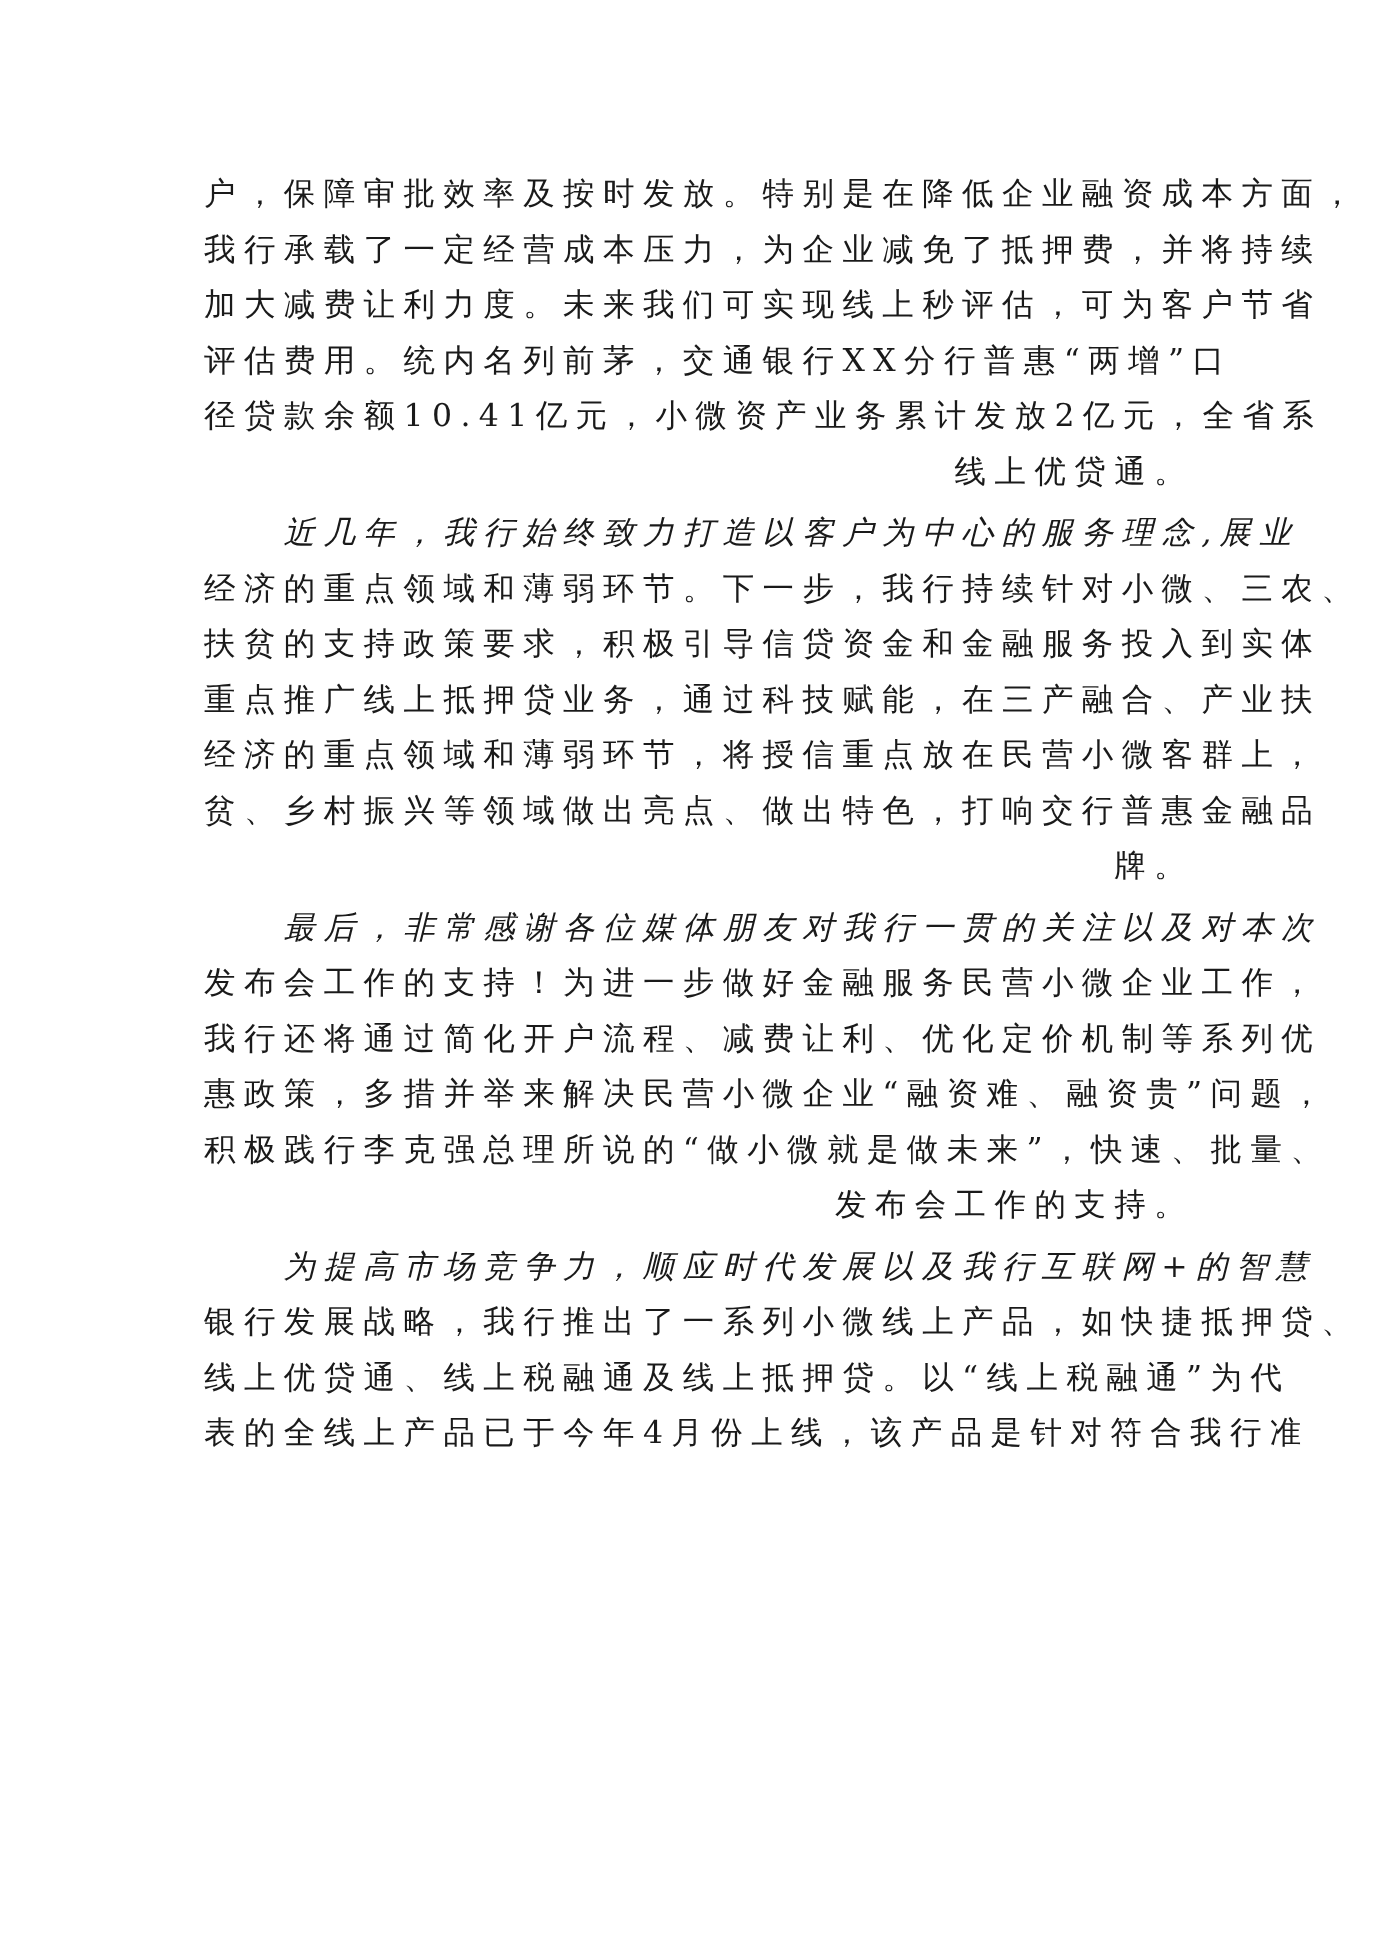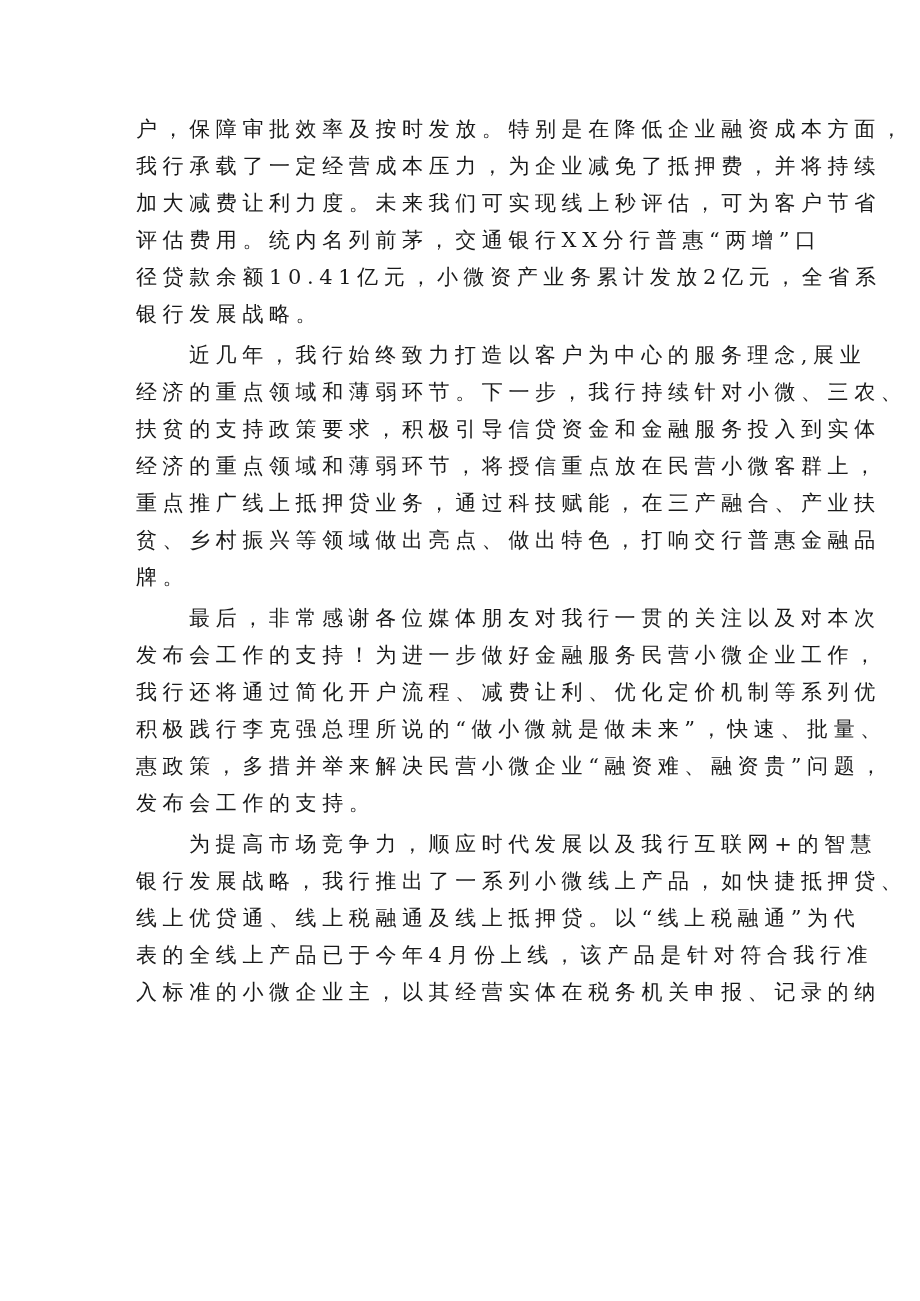--- a/index.html
+++ b/index.html
@@ -1,57 +1,56 @@
 <!DOCTYPE html>
 <html><head>
 <meta charset="utf-8">
 <style>
   html, body { margin: 0; padding: 0; background: #ffffff; }
   body { width: 920px; height: 1301px; position: relative; overflow: hidden; }
   .page {
     position: absolute; left: 136px; top: 114px; width: 660px;
     font-family: "DejaVu Serif", "Liberation Serif", serif;
-    font-size: 21px; color: #1a1a1a; letter-spacing: 5.6px;
+    font-size: 21px; color: #1a1a1a; letter-spacing: 5.6px; text-align: right;
   }
   .line { height: 37px; line-height: 30px; white-space: nowrap; }
-  .indent { padding-left: 53px; }
+  .indent { padding-left: 53px; font-style: italic; }
   .para-gap { height: 4px; }
 </style>
 </head>
 <body>
 
 <div class="page">
   <div>
     <div class="line">户，保障审批效率及按时发放。特别是在降低企业融资成本方面，</div>
     <div class="line">我行承载了一定经营成本压力，为企业减免了抵押费，并将持续</div>
     <div class="line">加大减费让利力度。未来我们可实现线上秒评估，可为客户节省</div>
     <div class="line">评估费用。统内名列前茅，交通银行XX分行普惠“两增”口</div>
     <div class="line">径贷款余额10.41亿元，小微资产业务累计发放2亿元，全省系</div>
-    <div class="line">银行发展战略。</div>
+    <div class="line">线上优贷通。</div>
   </div>
   <div class="para-gap"></div>
   <div>
     <div class="line indent">近几年，我行始终致力打造以客户为中心的服务理念,展业</div>
     <div class="line">经济的重点领域和薄弱环节。下一步，我行持续针对小微、三农、</div>
     <div class="line">扶贫的支持政策要求，积极引导信贷资金和金融服务投入到实体</div>
+    <div class="line">重点推广线上抵押贷业务，通过科技赋能，在三产融合、产业扶</div>
     <div class="line">经济的重点领域和薄弱环节，将授信重点放在民营小微客群上，</div>
-    <div class="line">重点推广线上抵押贷业务，通过科技赋能，在三产融合、产业扶</div>
     <div class="line">贫、乡村振兴等领域做出亮点、做出特色，打响交行普惠金融品</div>
     <div class="line">牌。</div>
   </div>
   <div class="para-gap"></div>
   <div>
     <div class="line indent">最后，非常感谢各位媒体朋友对我行一贯的关注以及对本次</div>
     <div class="line">发布会工作的支持！为进一步做好金融服务民营小微企业工作，</div>
     <div class="line">我行还将通过简化开户流程、减费让利、优化定价机制等系列优</div>
+    <div class="line">惠政策，多措并举来解决民营小微企业“融资难、融资贵”问题，</div>
     <div class="line">积极践行李克强总理所说的“做小微就是做未来”，快速、批量、</div>
-    <div class="line">惠政策，多措并举来解决民营小微企业“融资难、融资贵”问题，</div>
     <div class="line">发布会工作的支持。</div>
   </div>
   <div class="para-gap"></div>
   <div>
     <div class="line indent">为提高市场竞争力，顺应时代发展以及我行互联网+的智慧</div>
     <div class="line">银行发展战略，我行推出了一系列小微线上产品，如快捷抵押贷、</div>
     <div class="line">线上优贷通、线上税融通及线上抵押贷。以“线上税融通”为代</div>
     <div class="line">表的全线上产品已于今年4月份上线，该产品是针对符合我行准</div>
-    <div class="line">入标准的小微企业主，以其经营实体在税务机关申报、记录的纳</div>
   </div>
 </div>
 
 </body></html>

